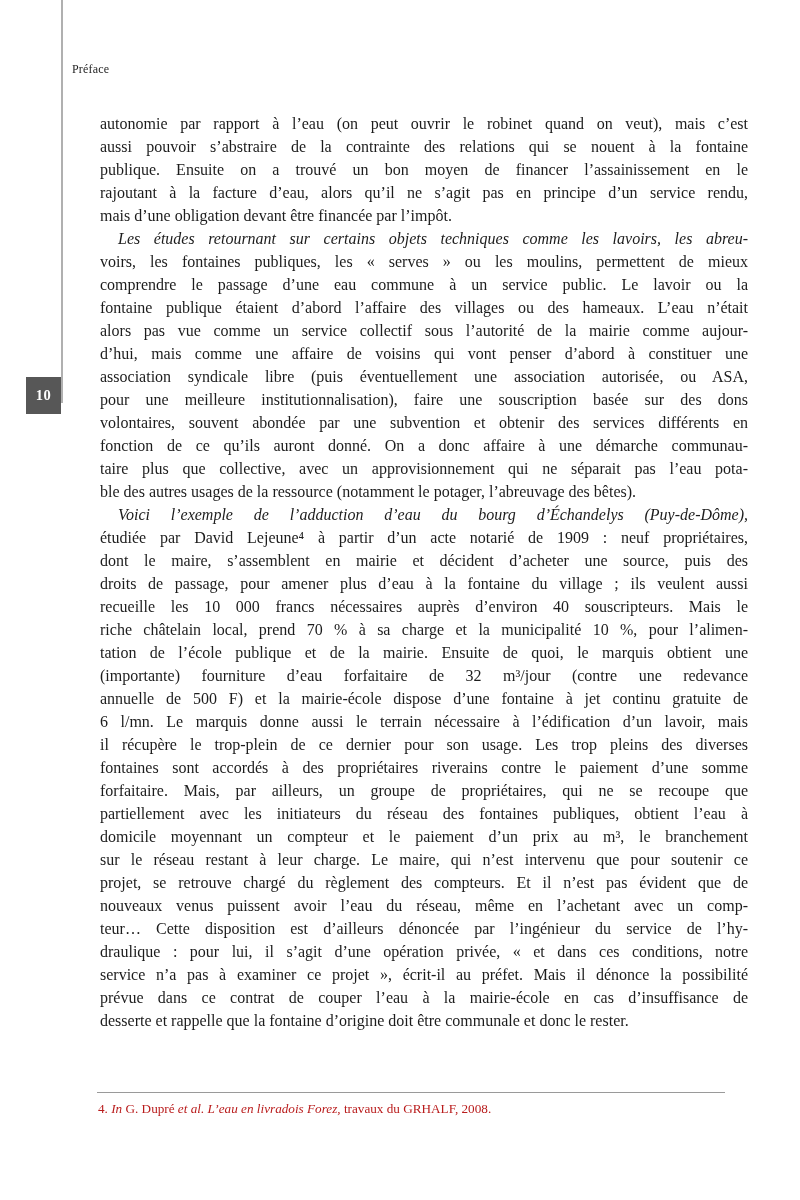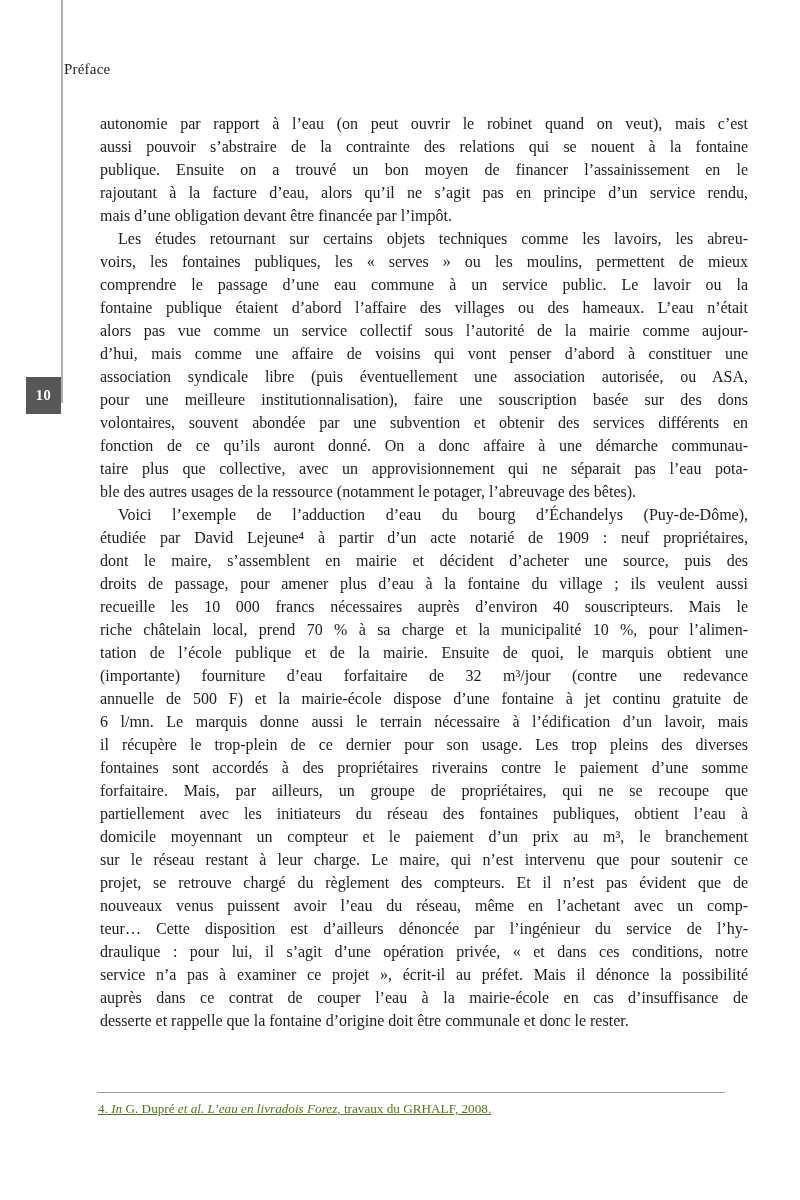--- a/index.html
+++ b/index.html
@@ -18,23 +18,23 @@
   .vrule {
     position: absolute;
     left: 61px;
     top: 0;
     width: 2px;
     height: 403px;
     background: #b0b0b0;
   }
   .running-head {
     position: absolute;
-    left: 64px;
+    left: 72px;
     top: 60px;
-    font-size: 15px;
+    font-size: 12px;
     line-height: 18px;
     color: #1f1f1f;
     letter-spacing: 0.2px;
   }
   .page-number-box {
     position: absolute;
     left: 26px;
     top: 377px;
     width: 35px;
     height: 37px;
@@ -64,38 +64,38 @@
     text-align-last: justify;
     -moz-text-align-last: justify;
     white-space: normal;
   }
   .bline.lastline {
     text-align-last: left;
     -moz-text-align-last: left;
   }
   .bline.indent {
     text-indent: 18px;
+    font-style: italic;
   }
   .footnote-rule {
     position: absolute;
     left: 97px;
     top: 1092px;
     width: 628px;
     height: 1px;
     background: #9a9a9a;
   }
   .footnote {
     position: absolute;
     left: 98px;
     top: 1100px;
     width: 646px;
     font-size: 13.2px;
     line-height: 17px;
-    color: #4d7c0f;
-    text-decoration: underline;
+    color: #b91c1c;
   }
   .footnote .it {
     font-style: italic;
   }
 </style>
 </head>
 <body>
 
 <div class="page">
 
@@ -139,21 +139,21 @@
       <div class="bline">fontaines sont accordés à des propriétaires riverains contre le paiement d’une somme</div>
       <div class="bline">forfaitaire. Mais, par ailleurs, un groupe de propriétaires, qui ne se recoupe que</div>
       <div class="bline">partiellement avec les initiateurs du réseau des fontaines publiques, obtient l’eau à</div>
       <div class="bline">domicile moyennant un compteur et le paiement d’un prix au m³, le branchement</div>
       <div class="bline">sur le réseau restant à leur charge. Le maire, qui n’est intervenu que pour soutenir ce</div>
       <div class="bline">projet, se retrouve chargé du règlement des compteurs. Et il n’est pas évident que de</div>
       <div class="bline">nouveaux venus puissent avoir l’eau du réseau, même en l’achetant avec un comp-</div>
       <div class="bline">teur… Cette disposition est d’ailleurs dénoncée par l’ingénieur du service de l’hy-</div>
       <div class="bline">draulique : pour lui, il s’agit d’une opération privée, « et dans ces conditions, notre</div>
       <div class="bline">service n’a pas à examiner ce projet », écrit-il au préfet. Mais il dénonce la possibilité</div>
-      <div class="bline">auprès dans ce contrat de couper l’eau à la mairie-école en cas d’insuffisance de</div>
+      <div class="bline">prévue dans ce contrat de couper l’eau à la mairie-école en cas d’insuffisance de</div>
       <div class="bline lastline">desserte et rappelle que la fontaine d’origine doit être communale et donc le rester.</div>
     </div>
 
   <div class="footnote-rule"></div>
 
   <div class="footnote" id="footnote"><span class="">4. </span><span class="it">In</span><span class=""> G. Dupré </span><span class="it">et al. L’eau en livradois Forez</span><span class="">, travaux du GRHALF, 2008.</span></div>
 
 </div>
 
 </body></html>

